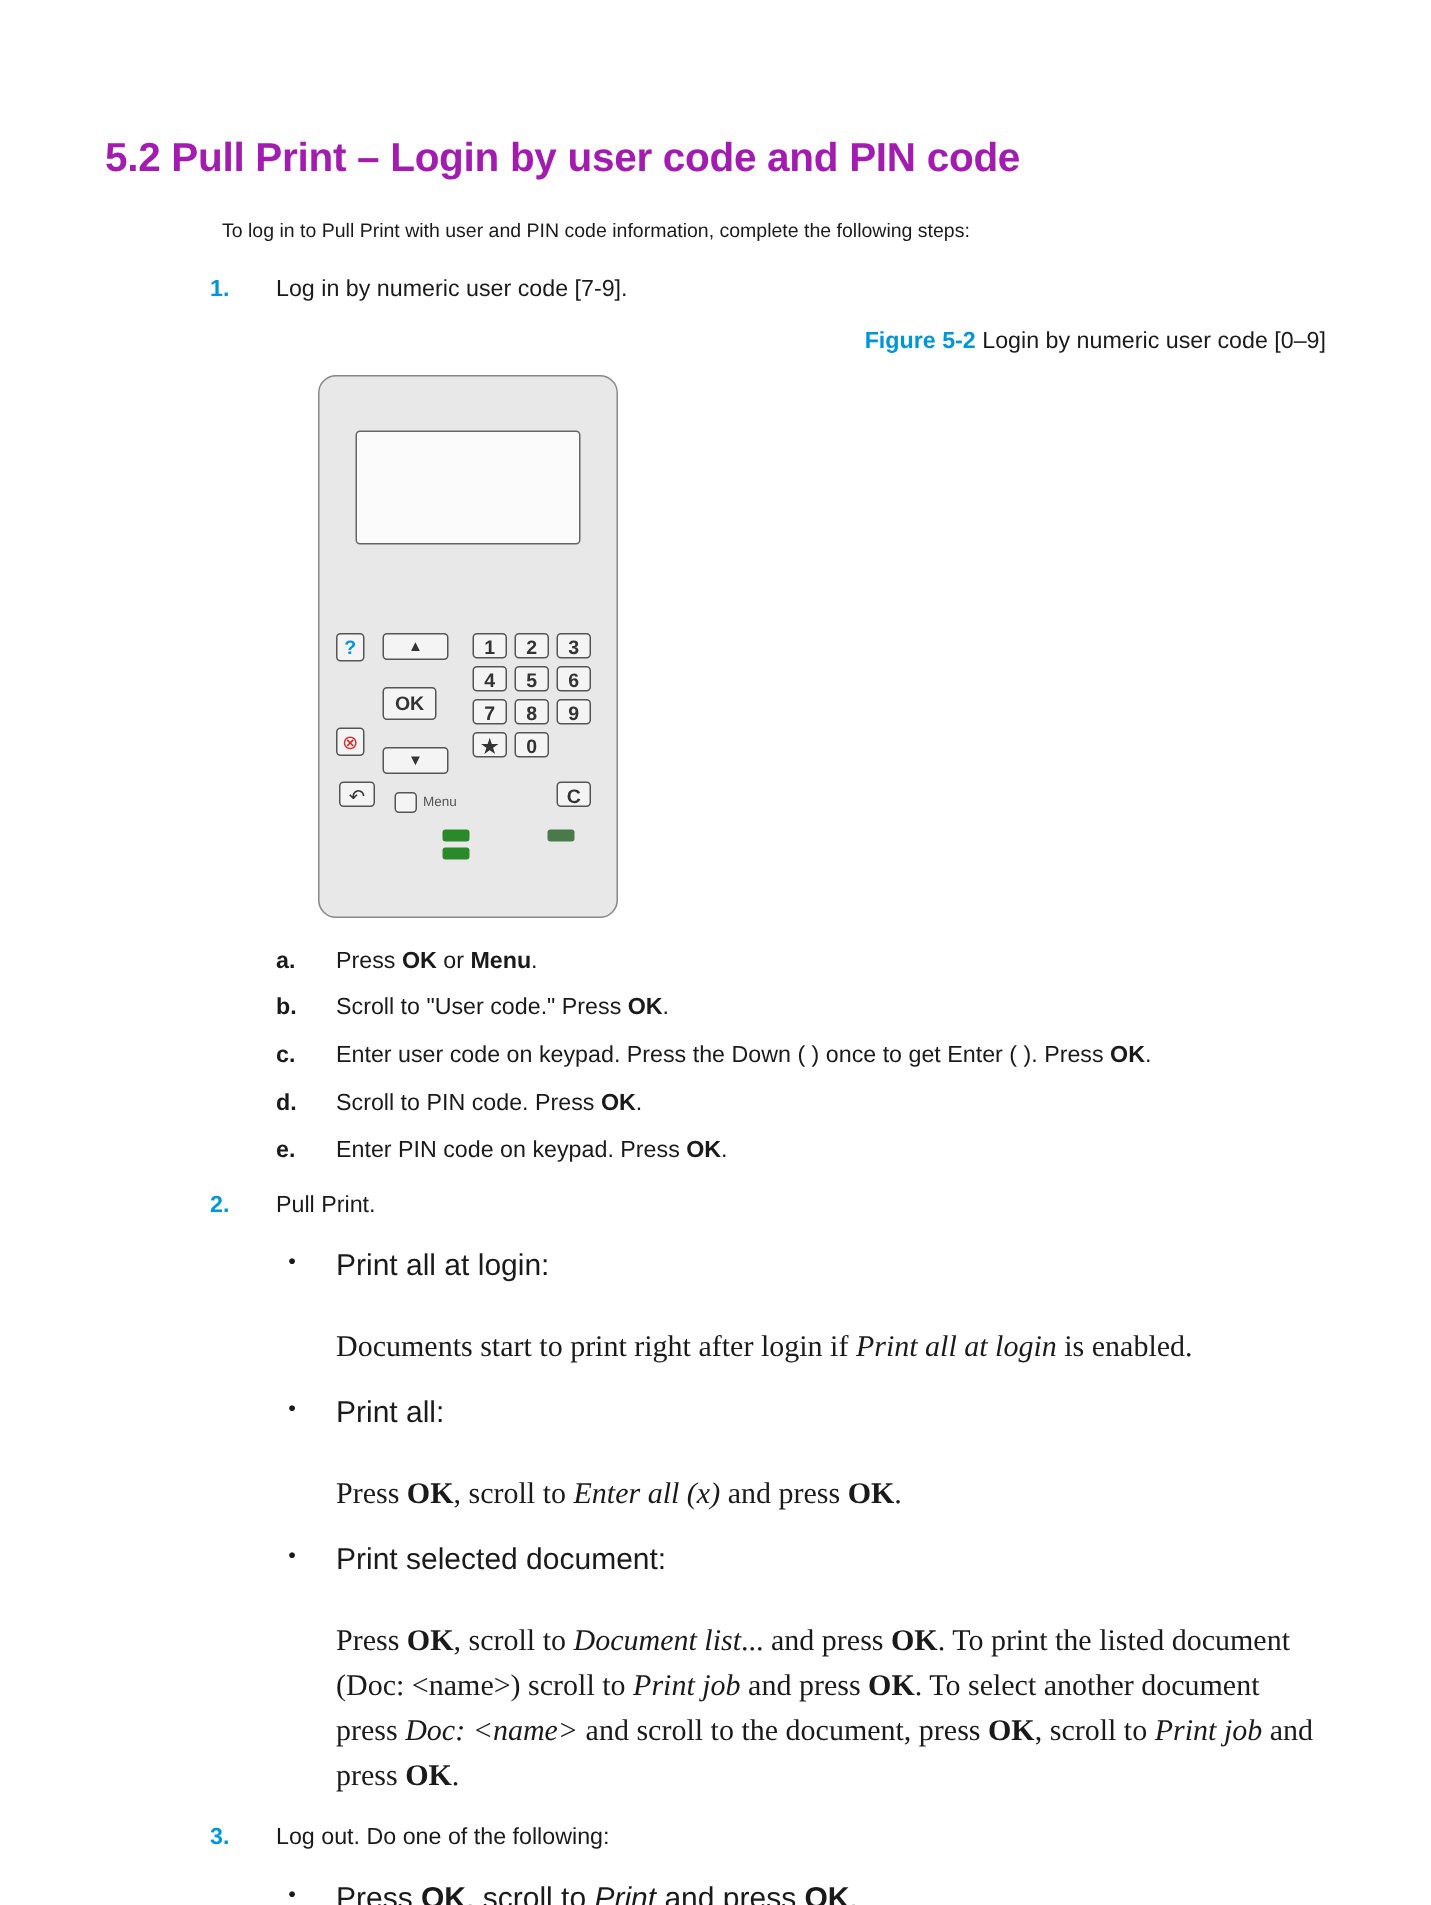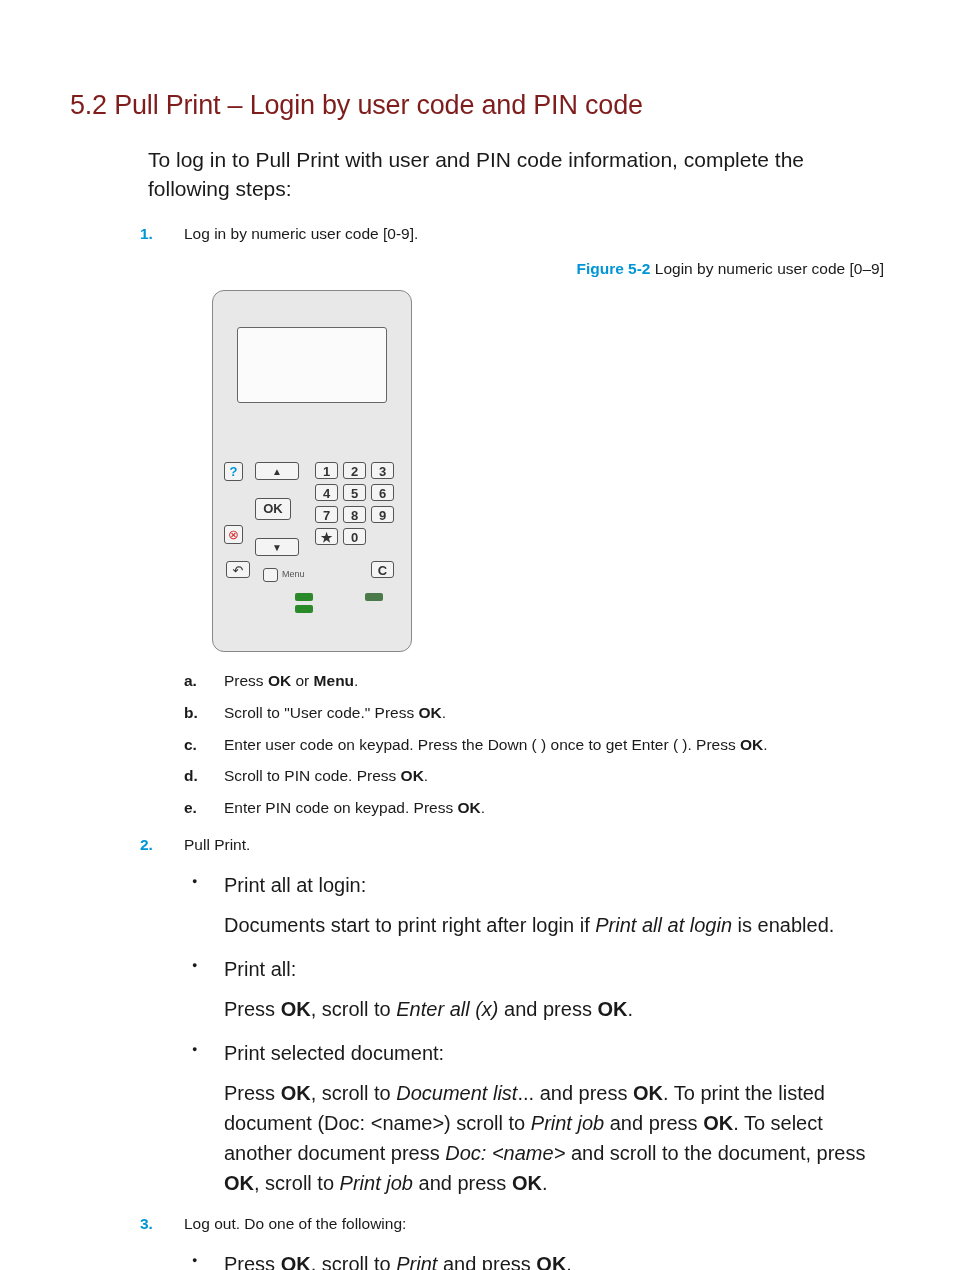--- a/index.html
+++ b/index.html
@@ -7,29 +7,29 @@
     padding: 0;
     font-family: -apple-system, BlinkMacSystemFont, "Segoe UI", Arial, sans-serif;
     color: #1a1a1a;
     background: #fff;
     width: 954px;
   }
   .page {
     padding: 90px 70px 40px 70px;
   }
   h1 {
-    color: #7f1d1d;
+    color: #a21caf;
     font-size: 27px;
-    font-weight: 400;
+    font-weight: 700;
     margin: 0 0 24px 0;
     letter-spacing: -0.2px;
   }
   .intro {
     margin-left: 78px;
-    font-size: 21px;
+    font-size: 13px;
     margin-bottom: 18px;
     line-height: 1.4;
   }
   ol.num-list {
     list-style: none;
     padding: 0;
     margin: 0 0 0 70px;
   }
   ol.num-list > li {
     position: relative;
@@ -86,22 +86,23 @@
   }
   ul.bullet-list > li::before {
     content: "●";
     position: absolute;
     left: 8px;
     top: 0;
     font-size: 9px;
     line-height: 22px;
   }
   .sub-para {
-    margin-top: 10px;
+    margin-top: 24px;
     margin-bottom: 14px;
+    font-family: Liberation Serif, serif;
   }
   .bold { font-weight: 700; }
   .italic { font-style: italic; }
   
   .device {
     width: 198px;
     height: 360px;
     border: 1px solid #888;
     border-radius: 12px;
     background: #e8e8e8;
@@ -155,21 +156,21 @@
 <div class="page">
 
   <h1>5.2 Pull Print – Login by user code and PIN code</h1>
 
   <p class="intro">To log in to Pull Print with user and PIN code information, complete the following steps:</p>
 
   <ol class="num-list">
 
     <li>
       <span class="marker">1.</span>
-      <span>Log in by numeric user code [0-9].</span>
+      <span>Log in by numeric user code [7-9].</span>
 
       <div class="fig-caption">
         <span class="fig-label">Figure 5-2</span><span>  Login by numeric user code [0–9]</span>
       </div>
 
       
       <div class="device">
         <div class="screen"></div>
         <div class="key help-key">?</div>
         <div class="key cancel-key">⊗</div>

